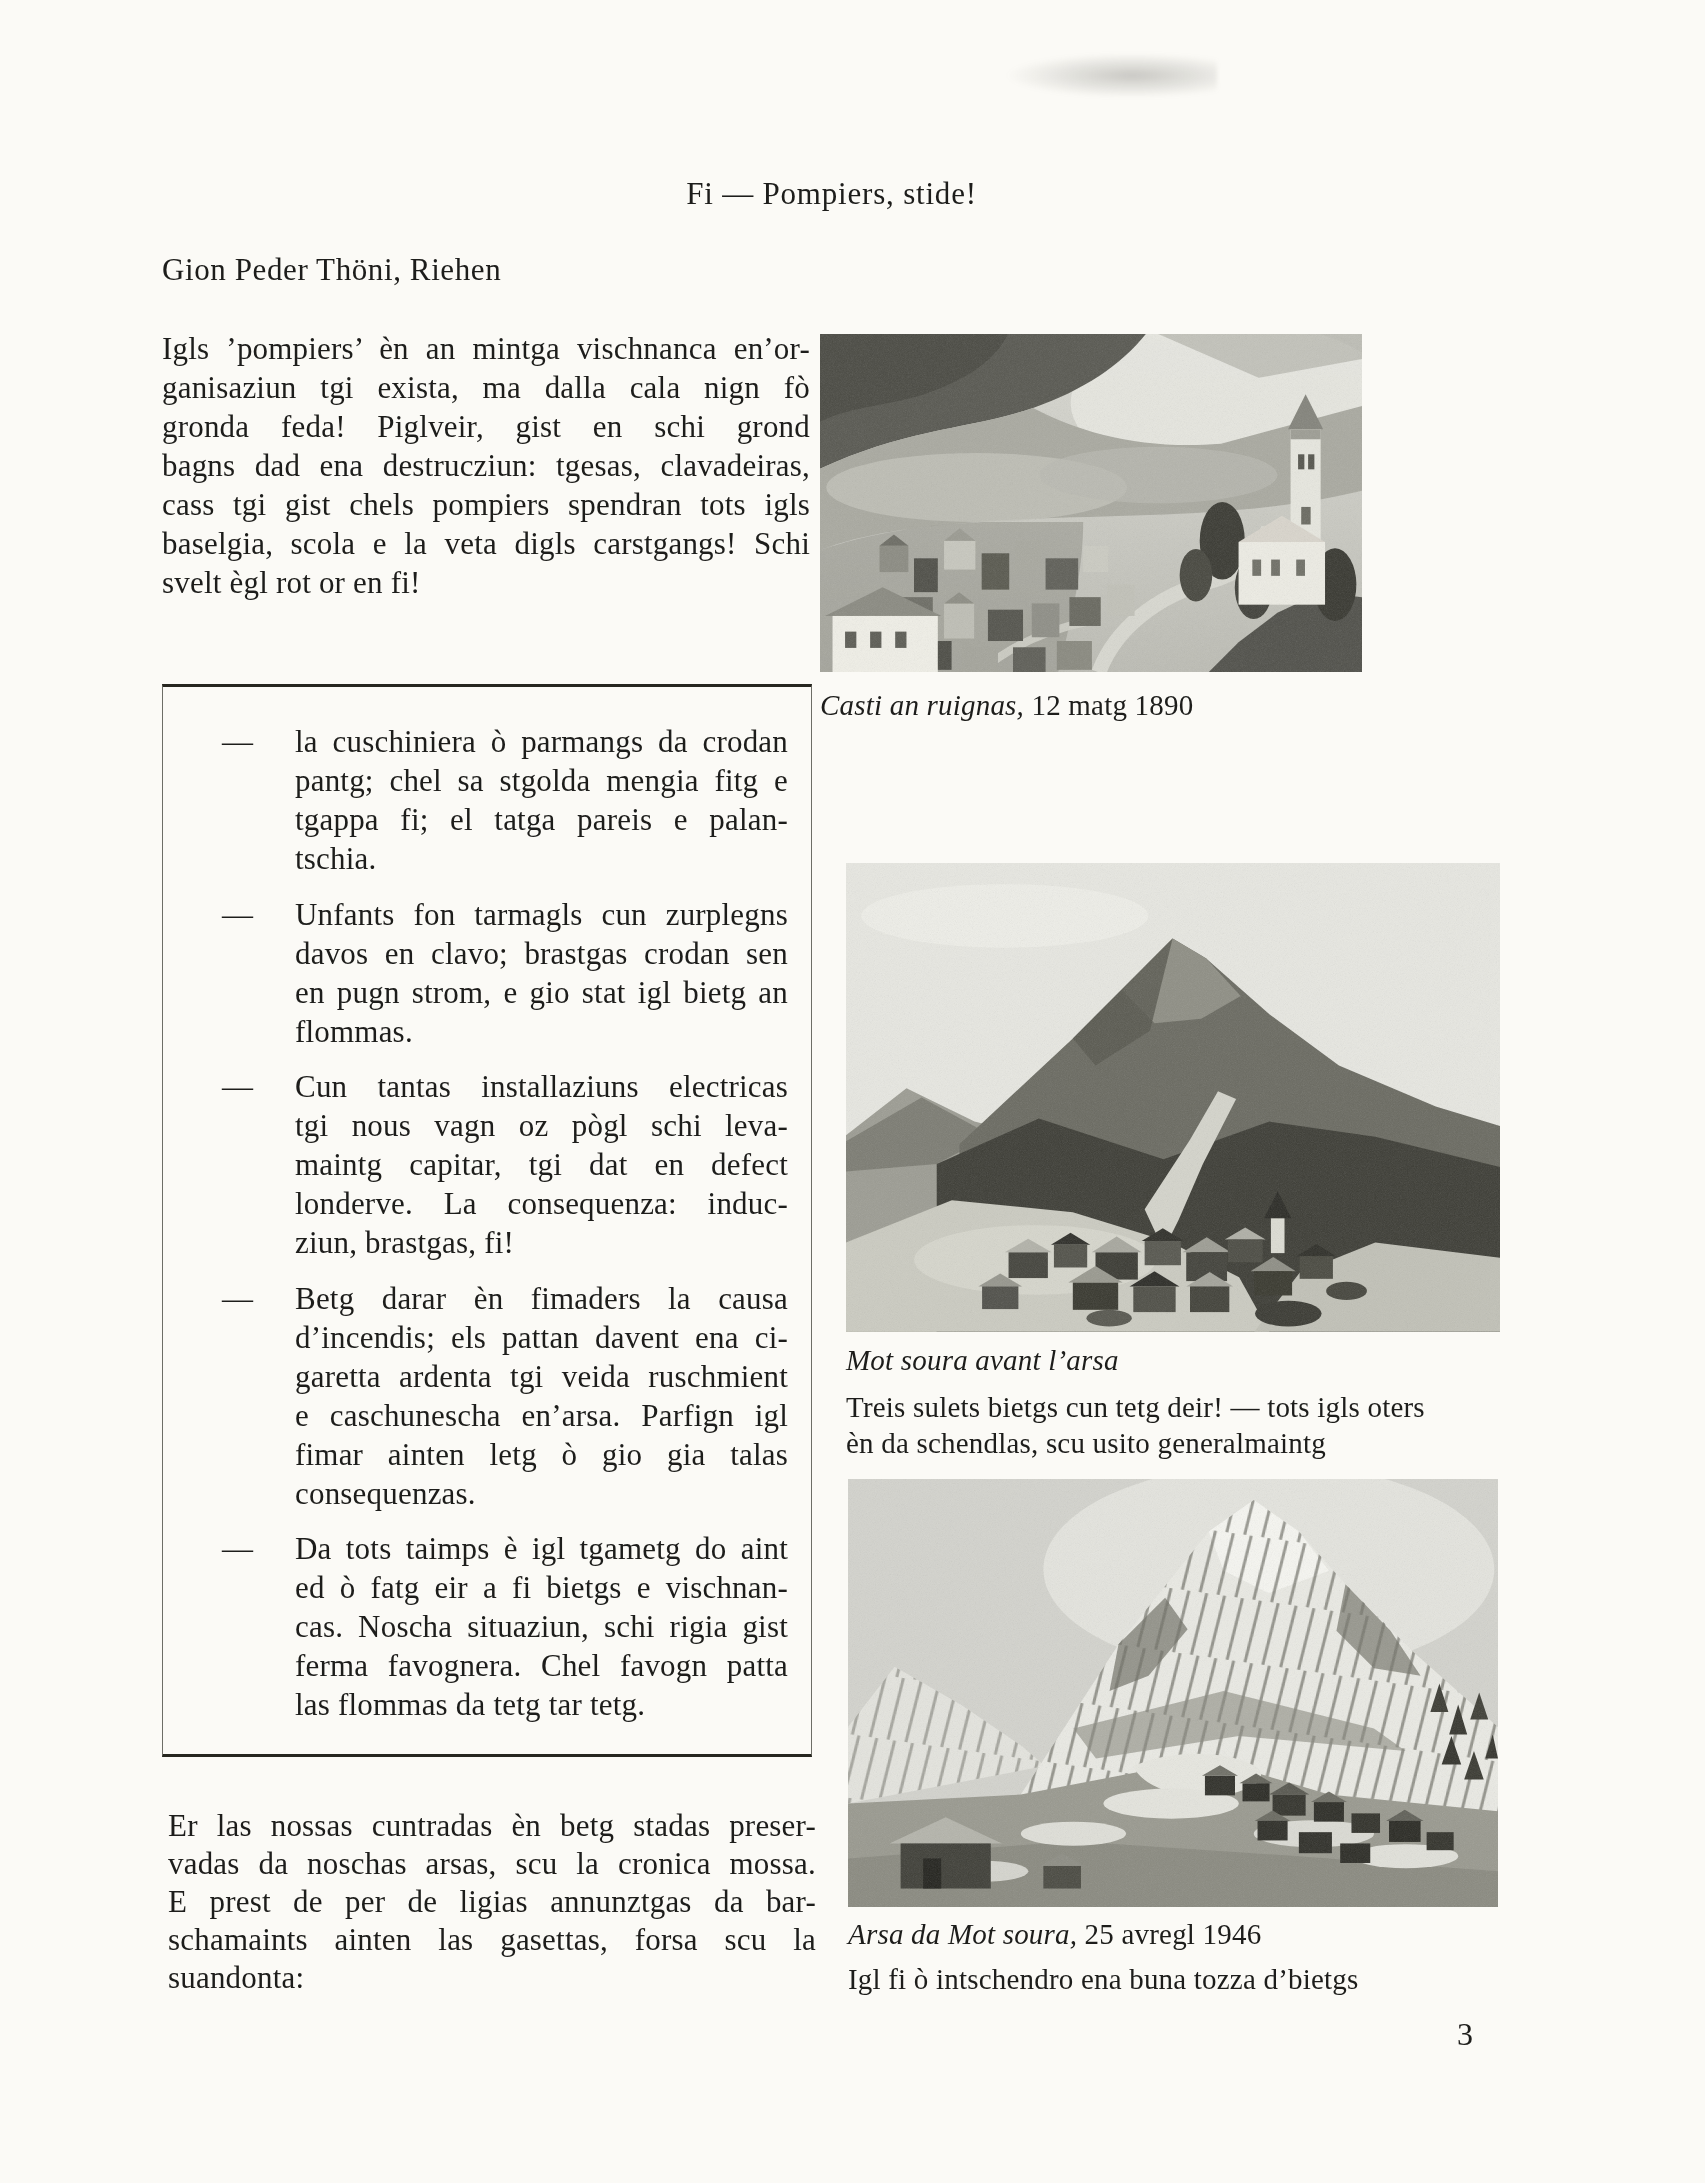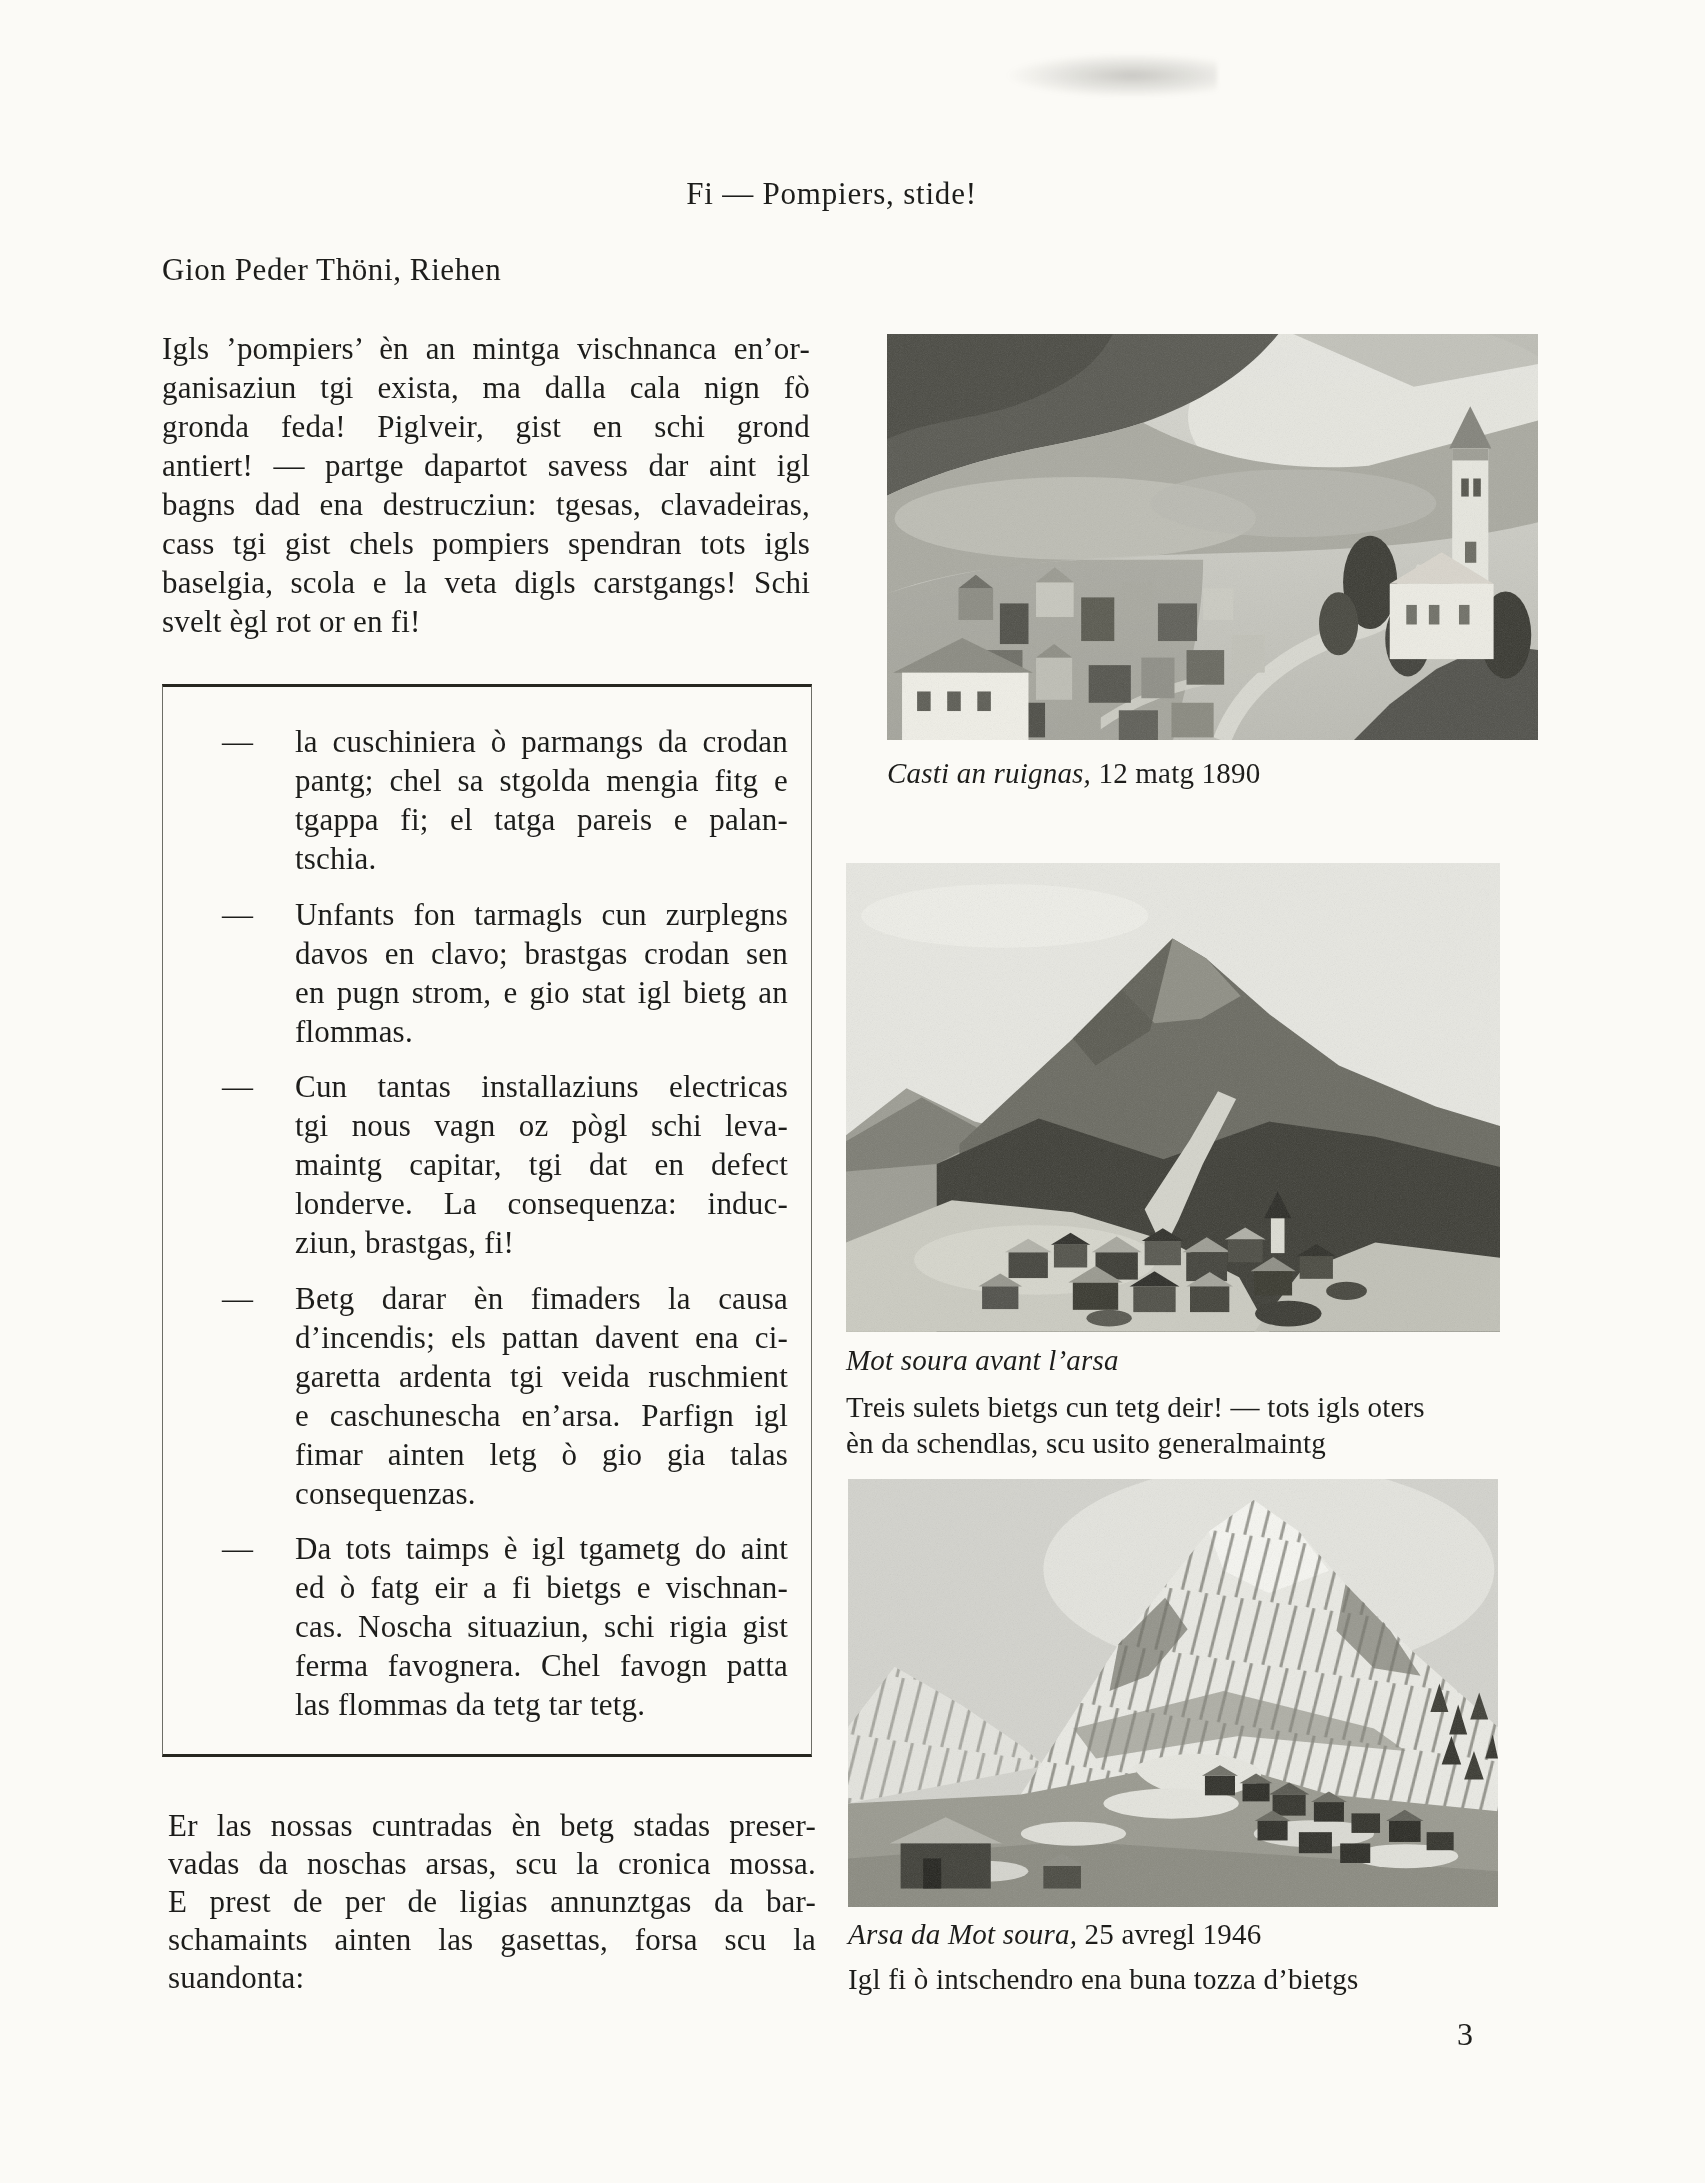--- a/index.html
+++ b/index.html
@@ -43,21 +43,21 @@
     border-left:1.5px solid #6d6d66;
     border-right:1.5px solid #6d6d66;
     padding:35px 23px 30px 59px;
   }
   .w-item{display:grid;grid-template-columns:73px 1fr;margin-bottom:16.6px;}
   .w-item:last-child{margin-bottom:0;}
   .w-item .dash{font-size:31px;line-height:39px;}
   .w-lines{font-size:31px;letter-spacing:0.2px;}
   .w-lines .tline{line-height:39px;}
   .fig{position:absolute;margin:0;}
-  .fig1{left:887px;top:334px;width:651px;}
+  .fig1{left:820px;top:334px;width:542px;}
   .fig2{left:846px;top:863px;width:654px;}
   .fig3{left:848px;top:1479px;width:650px;}
   .photo{line-height:0;}
   .photo svg{display:block;width:100%;height:auto;}
   .cap{font-size:29px;line-height:36px;letter-spacing:0.2px;}
   .fig1 .cap{margin-top:15px;}
   .fig2 .cap{margin-top:10.6px;}
   .fig3 .cap{margin-top:9px;}
   .cap .tline{text-align:center;text-align-last:left;white-space:nowrap;}
   .it{font-style:italic;}
@@ -70,21 +70,20 @@
 
   <div class="smudge"></div>
 
   <h1 class="title">Fi — Pompiers, stide!</h1>
   <div class="byline">Gion Peder Thöni, Riehen</div>
 
   <div class="para intro">
       <div class="tline">Igls ’pompiers’ èn an mintga vischnanca en’or-</div>
       <div class="tline">ganisaziun tgi exista, ma dalla cala nign fò</div>
       <div class="tline">gronda feda! Piglveir, gist en schi grond</div>
-      <div class="tline">antiert! — partge dapartot savess dar aint igl</div>
       <div class="tline">bagns dad ena destrucziun: tgesas, clavadeiras,</div>
       <div class="tline">cass tgi gist chels pompiers spendran tots igls</div>
       <div class="tline">baselgia, scola e la veta digls carstgangs! Schi</div>
       <div class="tline last">svelt ègl rot or en fi!</div>
     </div>
 
   <div class="warning-box">
     <div class="w-item">
       <span class="dash">—</span>
       <div class="w-lines">

